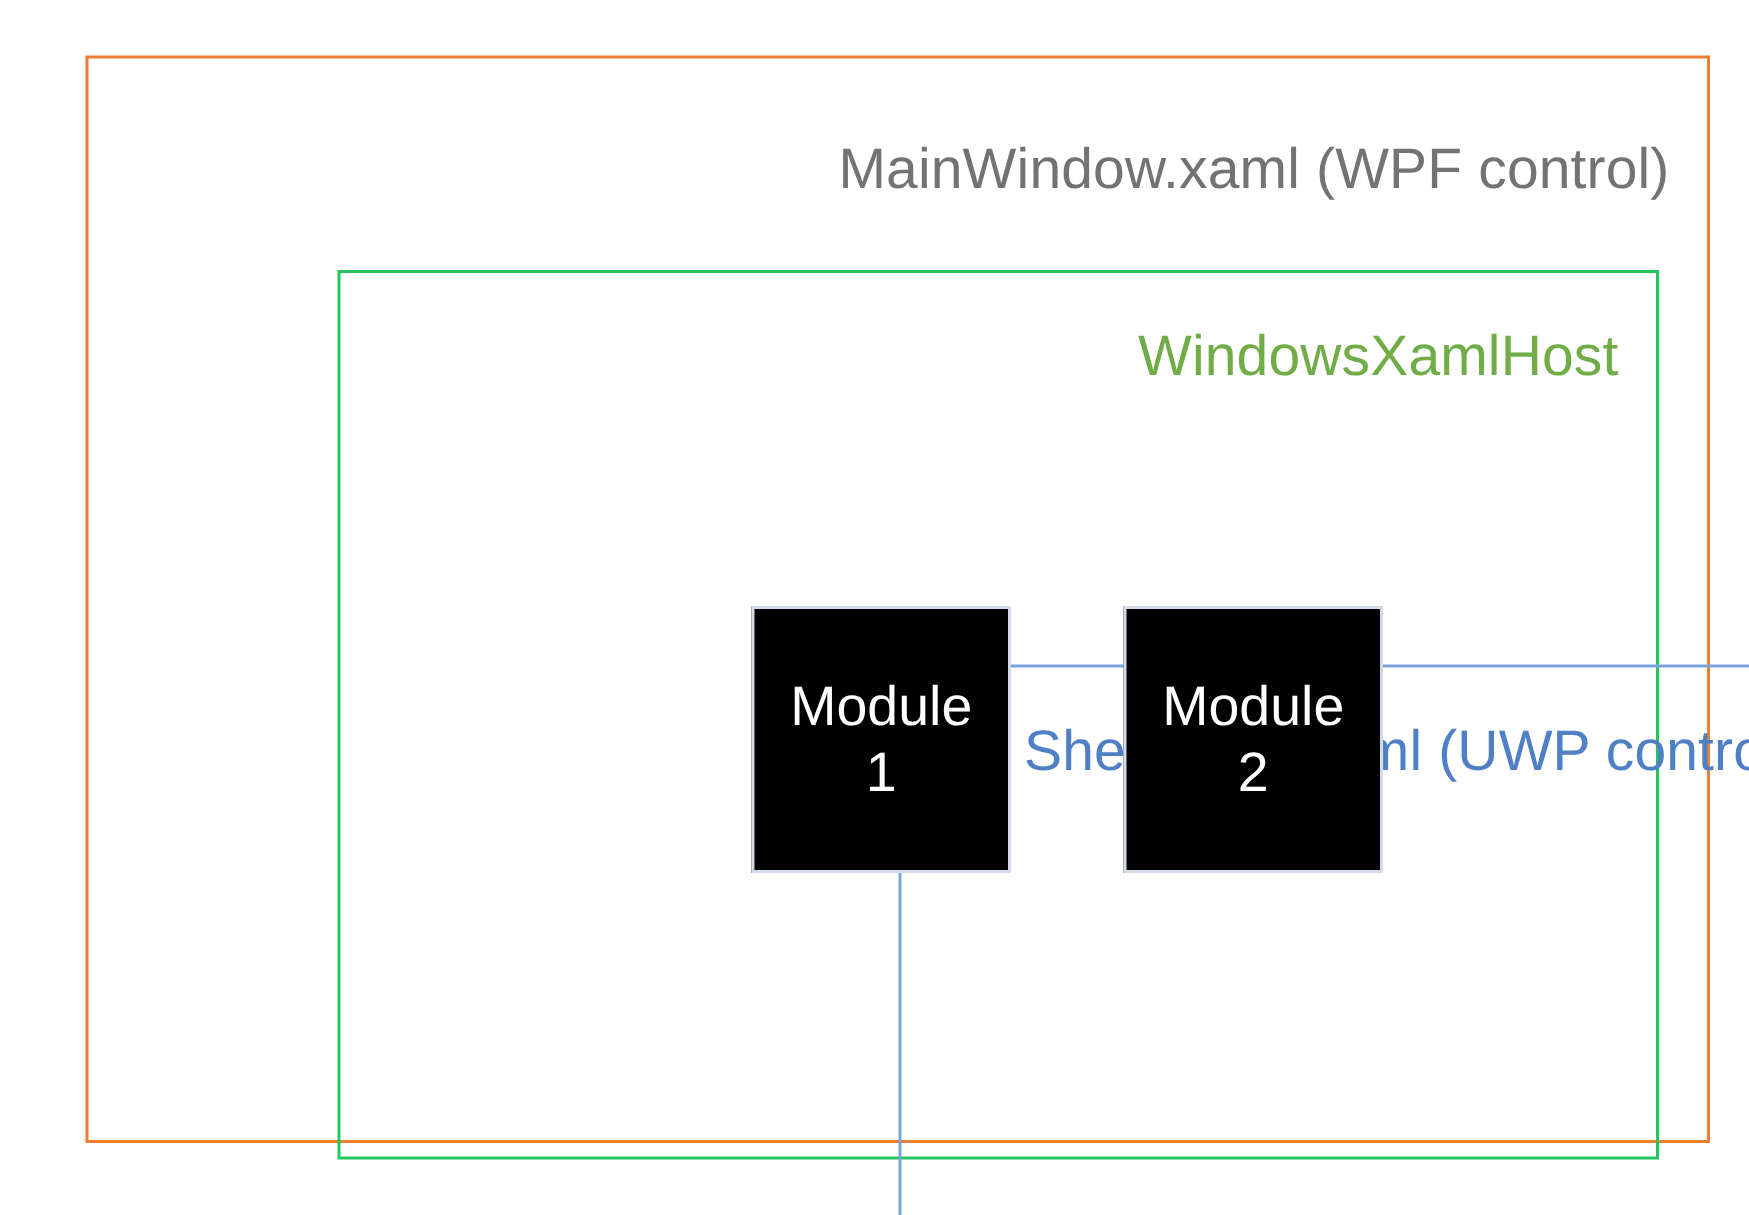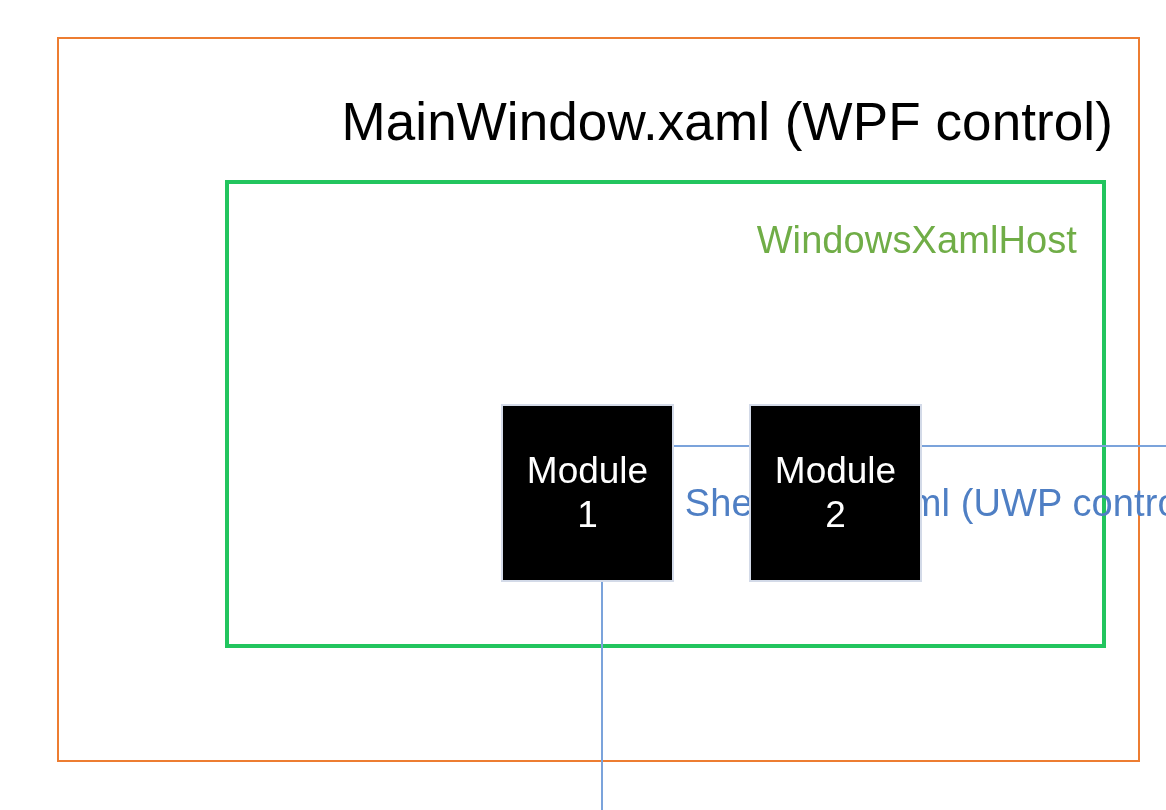--- a/index.html
+++ b/index.html
@@ -37,31 +37,31 @@
   
   #outer-box {
     left: 57px;
     top: 37px;
     width: 1083px;
     height: 725px;
     border: 2px solid #ED7D31;
   }
   #outer-label {
     top: 54px;
-    font-size: 53px;
-    color: #000000;
+    font-size: 38px;
+    color: #737373;
   }
 
   
   #middle-box {
     left: 166px;
     top: 141px;
     width: 881px;
-    height: 468px;
-    border: 4px solid #22c55e;
+    height: 593px;
+    border: 2px solid #22c55e;
   }
   #middle-label {
     top: 36px;
     font-size: 38px;
     color: #70AD47;
   }
 
   
   #inner-box {
     left: 372px;

